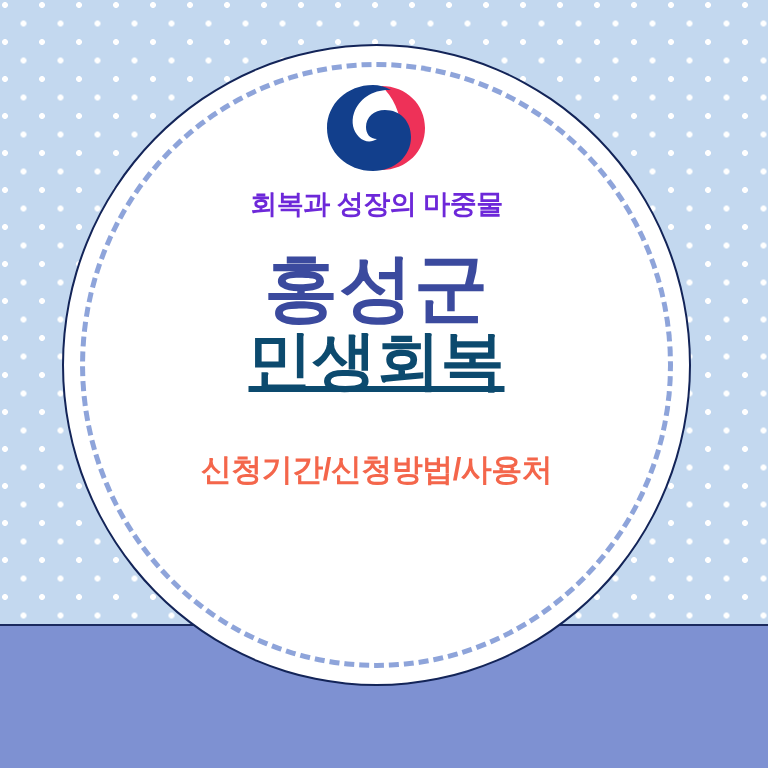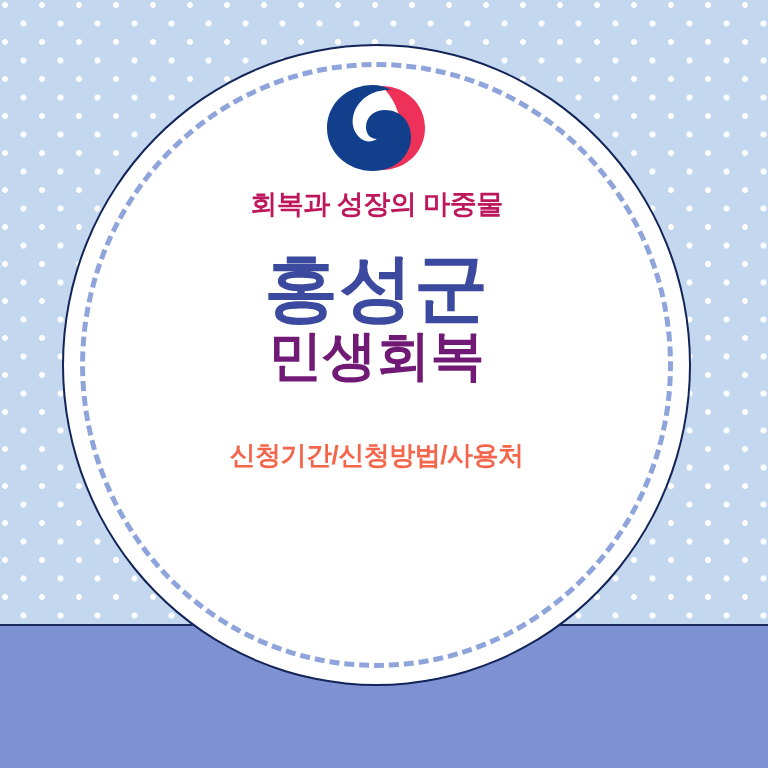--- a/index.html
+++ b/index.html
@@ -99,52 +99,53 @@
     width: 112px;
     height: 92px;
     display: block;
   }
 
   .tagline {
     margin-top: 12px;
     font-size: 27px;
     font-weight: bold;
     letter-spacing: -0.5px;
-    color: #be185d;
+    color: #6d28d9;
     white-space: nowrap;
   }
 
   .headline-region {
     margin-top: 28px;
     display: flex;
     flex-direction: column;
     align-items: center;
   }
 
   .title-1 {
     font-size: 74px;
     font-weight: bold;
     letter-spacing: 1px;
     line-height: 1.02;
     color: #3b4a9e;
     white-space: nowrap;
   }
   .title-2,
   .title-3 {
-    font-size: 54px;
+    font-size: 64px;
     font-weight: bold;
     letter-spacing: 0px;
     line-height: 1.12;
-    color: #701a75;
+    color: #0c4a6e;
     white-space: nowrap;
+    text-decoration: underline;
   }
 
   .subline {
     margin-top: 52px;
-    font-size: 26px;
+    font-size: 31px;
     font-weight: bold;
     letter-spacing: -0.5px;
     color: #f4664b;
     white-space: nowrap;
   }
 </style>
 </head>
 <body>
 
 <div id="poster">

